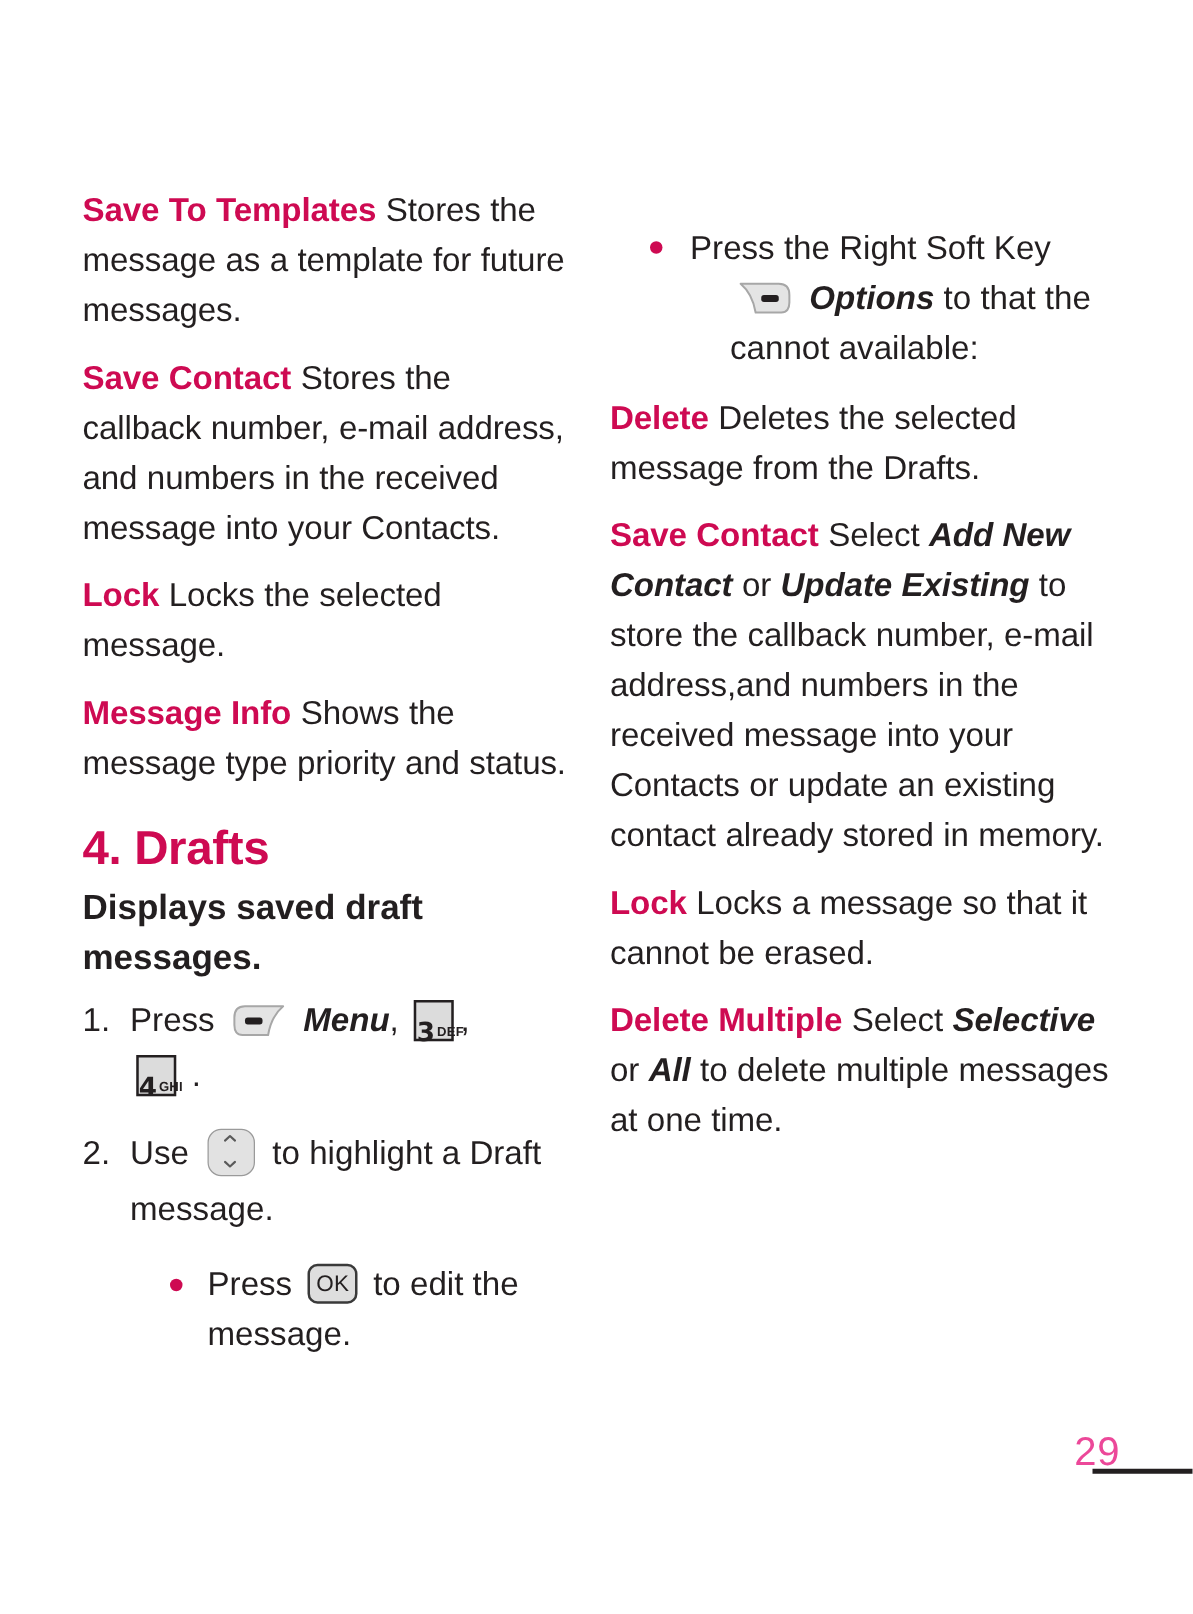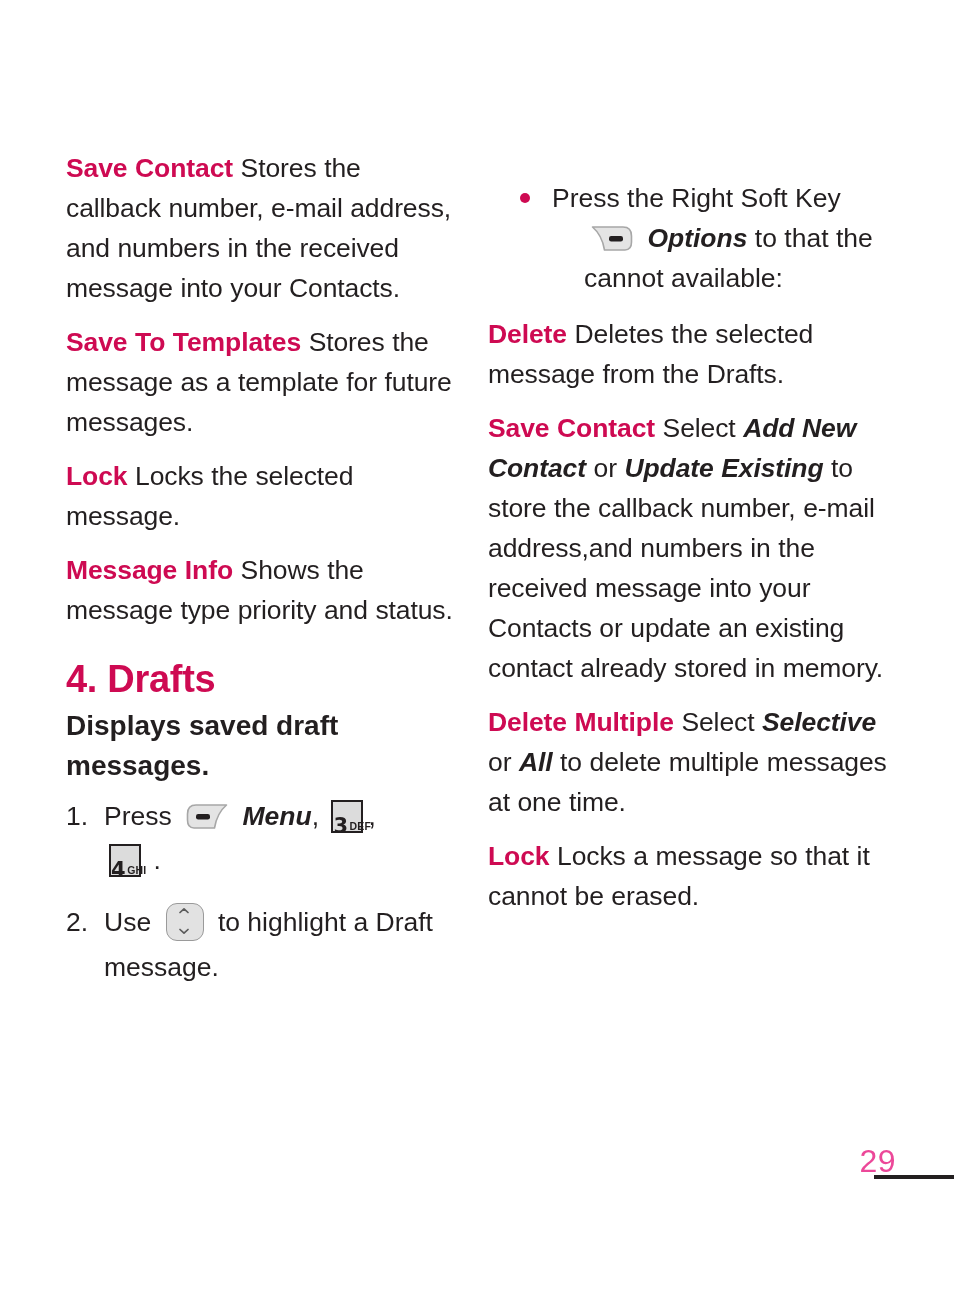--- a/index.html
+++ b/index.html
@@ -201,27 +201,27 @@
   }
 </style>
 </head>
 <body>
 
 <div class="page">
 
   <div class="col col-left">
 
     <p class="para">
+      <span class="term">Save To Templates</span>
+      <span>Stores the message as a template for future messages.</span>
+    </p>
+
+    <p class="para">
       <span class="term">Save Contact</span>
       <span>Stores the callback number, e-mail address, and numbers in the received message into your Contacts.</span>
-    </p>
-
-    <p class="para">
-      <span class="term">Save To Templates</span>
-      <span>Stores the message as a template for future messages.</span>
     </p>
 
     <p class="para">
       <span class="term">Lock</span>
       <span>Locks the selected message.</span>
     </p>
 
     <p class="para">
       <span class="term">Message Info</span>
       <span>Shows the message type priority and status.</span>
@@ -263,20 +263,28 @@
       <span class="key navkey">
         <svg width="34" height="34" viewBox="0 0 34 34" aria-hidden="true">
           <path d="M13 8.5 L17 4.8 L21 8.5" fill="none" stroke="#5a5a5a" stroke-width="1.7" stroke-linecap="round" stroke-linejoin="round"></path>
           <path d="M13 25.5 L17 29.2 L21 25.5" fill="none" stroke="#5a5a5a" stroke-width="1.7" stroke-linecap="round" stroke-linejoin="round"></path>
         </svg>
       </span>
 
       <span>to highlight a Draft message.</span>
     </div>
 
+    <div class="bullet-item indented" style="margin-top:18px;">
+      <span class="bullet-dot"></span>
+      <span>Press</span>
+
+      <span class="key okkey">OK</span>
+
+      <span>to edit the message.</span>
+    </div>
 
   </div>
 
   <div class="col col-right">
 
     <div class="bullet-item rsk">
       <span class="bullet-dot"></span>
       <span>Press the Right Soft Key</span>
       <span class="rsk-line2">
         <span class="key softkey">
@@ -297,27 +305,27 @@
       <span class="term">Delete</span>
       <span>Deletes the selected message from the Drafts.</span>
     </p>
 
     <p class="para">
       <span class="term">Save Contact</span>
       <span>Select </span><span class="strong">Add New Contact</span><span> or </span><span class="strong">Update Existing</span><span> to store the callback number, e-mail address,and numbers in the received message into your Contacts or update an existing contact already stored in memory.</span>
     </p>
 
     <p class="para">
+      <span class="term">Lock</span>
+      <span>Locks a message so that it cannot be erased.</span>
+    </p>
+
+    <p class="para">
       <span class="term">Delete Multiple</span>
       <span>Select </span><span class="strong">Selective</span><span> or </span><span class="strong">All</span><span> to delete multiple messages at one time.</span>
     </p>
 
-    <p class="para">
-      <span class="term">Lock</span>
-      <span>Locks a message so that it cannot be erased.</span>
-    </p>
-
   </div>
 
   <div class="footer-rule"></div>
   <div class="page-number">29</div>
 
 </div>
 
 </body></html>

